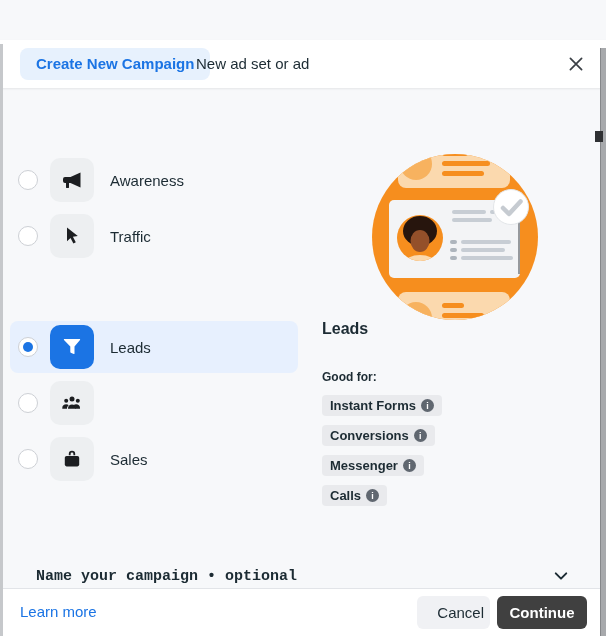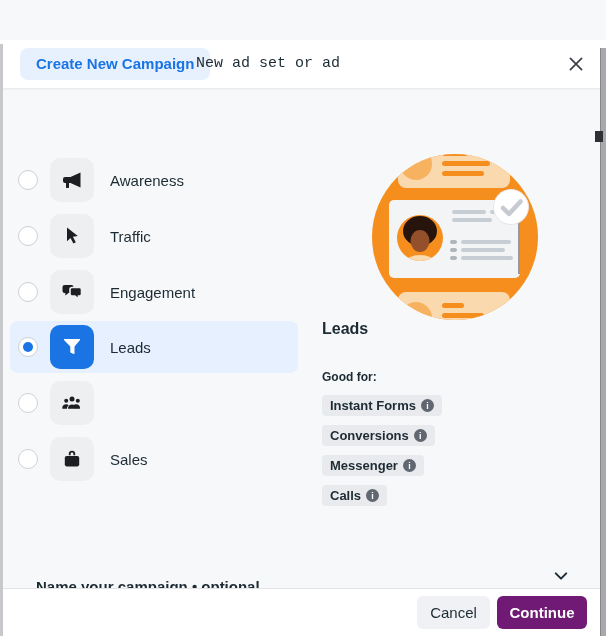--- a/index.html
+++ b/index.html
@@ -5,21 +5,21 @@
   html,body{margin:0;padding:0;background:#fff;}
   .screen{
     position:relative;width:606px;height:636px;background:#F7F8FA;overflow:hidden;
     font-family:"Liberation Sans","DejaVu Sans",sans-serif;color:#1C2B33;
   }
   
   .header{position:absolute;top:0;left:0;right:0;height:48px;background:#fff;z-index:40;
     box-shadow:0 1px 2px rgba(0,0,0,.08);margin-top:40px;}
   .tab-pill{position:absolute;left:20px;top:8px;height:32px;line-height:32px;padding:0 16px;
     background:#E7F1FD;border-radius:8px;color:#1B74E4;font-weight:700;font-size:15px;cursor:pointer;}
-  .tab-plain{position:absolute;left:196px;top:0;height:48px;line-height:48px;font-size:15px;color:#1C2B33;cursor:pointer;font-family:Liberation Mono, monospace;}
+  .tab-plain{position:absolute;left:196px;top:0;height:48px;line-height:48px;font-size:15px;color:#1C2B33;cursor:pointer;}
   .close-btn{position:absolute;right:18px;top:12px;width:24px;height:24px;border:none;background:transparent;padding:0;cursor:pointer;}
   
   .body{position:absolute;top:48px;left:0;right:0;bottom:47px;background:#F7F8FA;}
   .top-card{position:absolute;left:18px;right:16px;top:0;height:25px;background:#fff;
     border-radius:0 0 8px 8px;box-shadow:0 1px 2px rgba(0,0,0,.10);}
   .purple-bar{position:absolute;left:0;top:0;bottom:0;width:4px;background:#8250D0;border-radius:0 0 0 8px;}
   .placeholder-bar{position:absolute;left:39px;top:3px;width:152px;height:13px;border-radius:7px;background:#E9EBEE;}
   .section-title{position:absolute;left:20px;top:69px;margin:0;font-size:17px;font-weight:700;color:#1C2B33;}
   
   .obj-row{position:absolute;left:10px;width:288px;height:52px;display:flex;align-items:center;
@@ -41,29 +41,29 @@
   .detail-desc{position:absolute;left:322px;top:297px;width:268px;font-size:15px;color:#65676B;}
   .good-for{position:absolute;left:322px;top:322px;font-size:12px;font-weight:700;}
   .tags{position:absolute;left:322px;top:347px;display:flex;flex-direction:column;align-items:flex-start;gap:9px;}
   .tag{display:inline-flex;align-items:center;height:21px;padding:0 8px;background:#E9EAED;border-radius:4px;
     font-size:13px;font-weight:700;color:#1C2B33;cursor:pointer;}
   .info{display:inline-flex;width:13px;height:13px;margin-left:5px;border-radius:50%;background:#606770;
     color:#fff;font-size:9px;font-weight:700;align-items:center;justify-content:center;}
   .info::after{content:"i";}
   
   .name-row{position:absolute;left:0;right:0;top:518px;height:23px;cursor:pointer;}
-  .name-label{position:absolute;left:36px;top:12px;font-size:15px;font-weight:700;color:#1C2B33;}
+  .name-label{position:absolute;left:36px;top:2px;font-size:15px;font-weight:700;color:#1C2B33;font-family:Liberation Mono, monospace;}
   .chevron{position:absolute;right:36px;top:1px;width:18px;height:18px;}
   
   .footer{position:absolute;left:0;right:0;bottom:0;height:47px;background:#fff;border-top:1px solid #E2E4E8;z-index:45;}
   .learn-more{position:absolute;left:20px;top:0;line-height:46px;color:#1B74E4;font-size:15px;text-decoration:none;cursor:pointer;}
   .btn{position:absolute;top:7px;height:33px;border:none;border-radius:6px;font-size:15px;
     font-family:"Liberation Sans","DejaVu Sans",sans-serif;cursor:pointer;}
-  .btn-cancel{left:417px;width:73px;background:#F0F1F4;color:#1C2B33;}
-  .btn-continue{left:497px;width:90px;background:#701a75;color:#fff;font-weight:700;}
+  .btn-cancel{left:417px;width:73px;background:#F0F1F4;color:#1C2B33;text-align:right;}
+  .btn-continue{left:497px;width:90px;background:#404040;color:#fff;font-weight:700;}
   
   .edge-left{position:absolute;left:0;top:44px;bottom:0;width:3px;background:#C6C8CB;z-index:60;}
   .edge-right{position:absolute;right:0;top:48px;bottom:0;width:5px;background:#A7A9AC;border-left:1px solid #85878A;z-index:60;}
   .edge-mark{position:absolute;right:3px;top:131px;width:8px;height:11px;background:#2F3033;z-index:61;}
 </style>
 </head>
 <body>
 
 <div class="screen">
 
@@ -98,30 +98,20 @@
     <div class="obj-row" style="top:162px">
       <span class="radio"></span>
       <span class="obj-icon">
         <svg viewBox="0 0 24 24">
             <path d="M7 3.5 L17.8 12 L12.9 12.7 L15.8 18.2 L13.4 19.5 L10.5 14 L7 17.2 Z"></path>
           </svg>
       </span>
       <span class="obj-label">Traffic</span>
     </div>
 
-    <div class="obj-row" style="top:218px">
-      <span class="radio"></span>
-      <span class="obj-icon">
-        <svg viewBox="0 0 24 24">
-          <path d="M4.5 5 h7 a2 2 0 0 1 2 2 v4 a2 2 0 0 1 -2 2 H8.5 l-3.2 2.6 V13 h-0.8 a2 2 0 0 1 -2 -2 V7 a2 2 0 0 1 2 -2 z"></path>
-          <path d="M12 7.5 h7.5 a2 2 0 0 1 2 2 v4.5 a2 2 0 0 1 -2 2 h-1 v3 l-3.6 -3 H12 a2 2 0 0 1 -2 -2 v-4.5 a2 2 0 0 1 2 -2 z" stroke="#EDEFF1" stroke-width="1.6"></path>
-        </svg>
-      </span>
-      <span class="obj-label">Engagement</span>
-    </div>
 
     <div class="obj-row selected" style="top:273px">
       <span class="radio">
           <span class="dot"></span>
         </span>
       <span class="obj-icon">
         <svg viewBox="0 0 24 24">
             <path d="M4.5 4 h15 c0.6 0 0.9 0.7 0.5 1.1 l-5.5 6.4 v6.9 c0 0.4 -0.4 0.6 -0.7 0.5 l-3.1 -1.2 a0.7 0.7 0 0 1 -0.4 -0.6 v-5.6 L4 5.1 C3.6 4.7 3.9 4 4.5 4 z"></path>
           </svg>
       </span>
@@ -227,20 +217,21 @@
       <span class="name-label">Name your campaign • optional</span>
       <span class="chevron">
         <svg width="18" height="18" viewBox="0 0 24 24">
           <path d="M5 8.5 L12 15.5 L19 8.5" stroke="#1C2B33" stroke-width="2.6" fill="none" stroke-linecap="round" stroke-linejoin="round"></path>
         </svg>
       </span>
     </div>
   </div>
 
   <div class="footer">
+    <a class="learn-more">Learn more</a>
     <button class="btn btn-cancel">Cancel</button>
     <button class="btn btn-continue">Continue</button>
   </div>
 
   <div class="edge-left"></div>
   <div class="edge-right"></div>
   <div class="edge-mark"></div>
 </div>
 
 </body></html>

